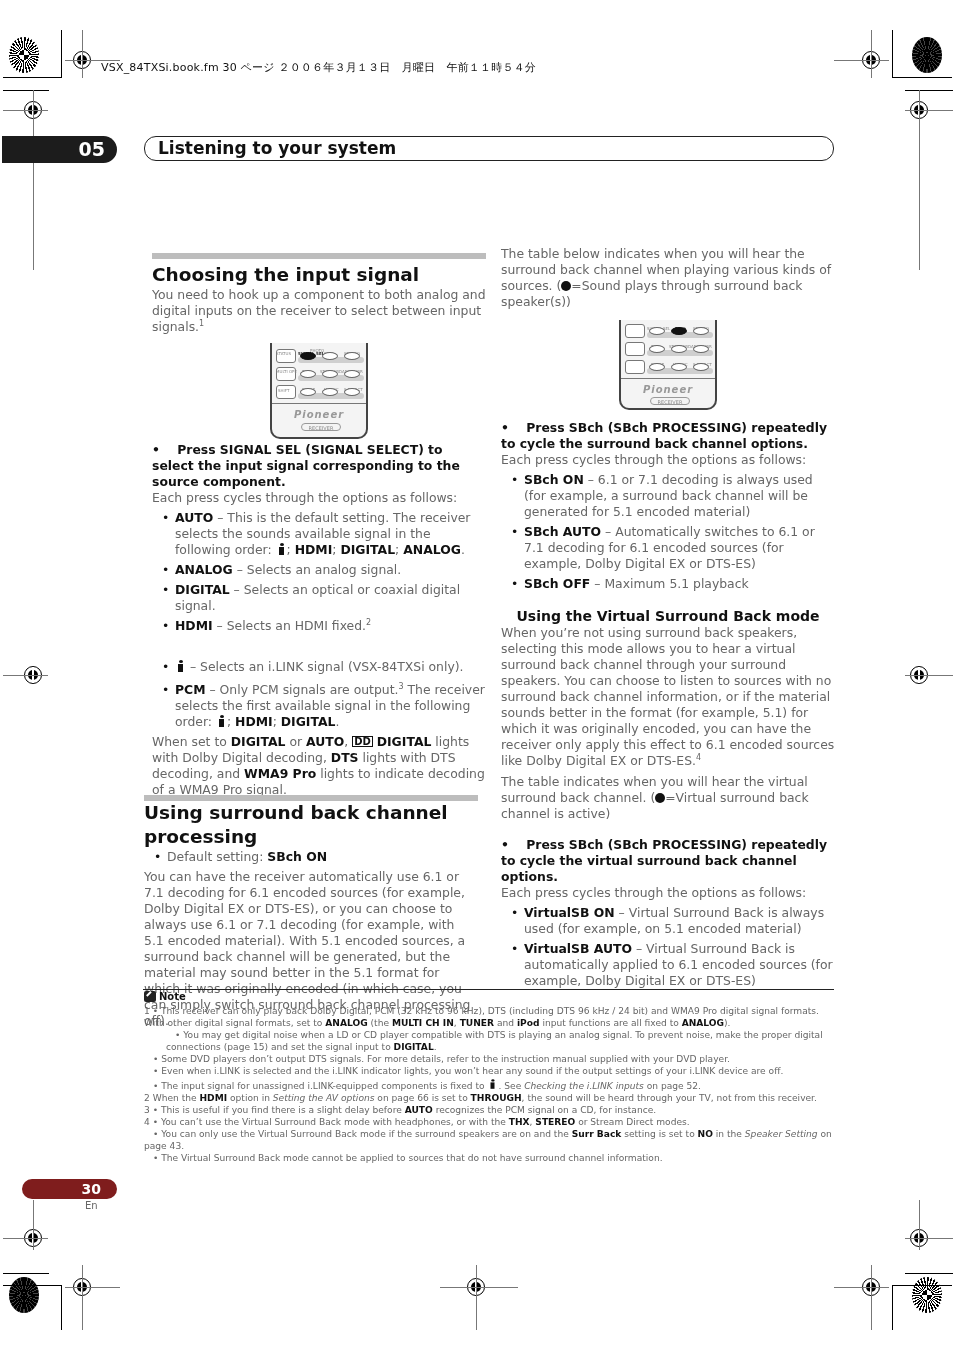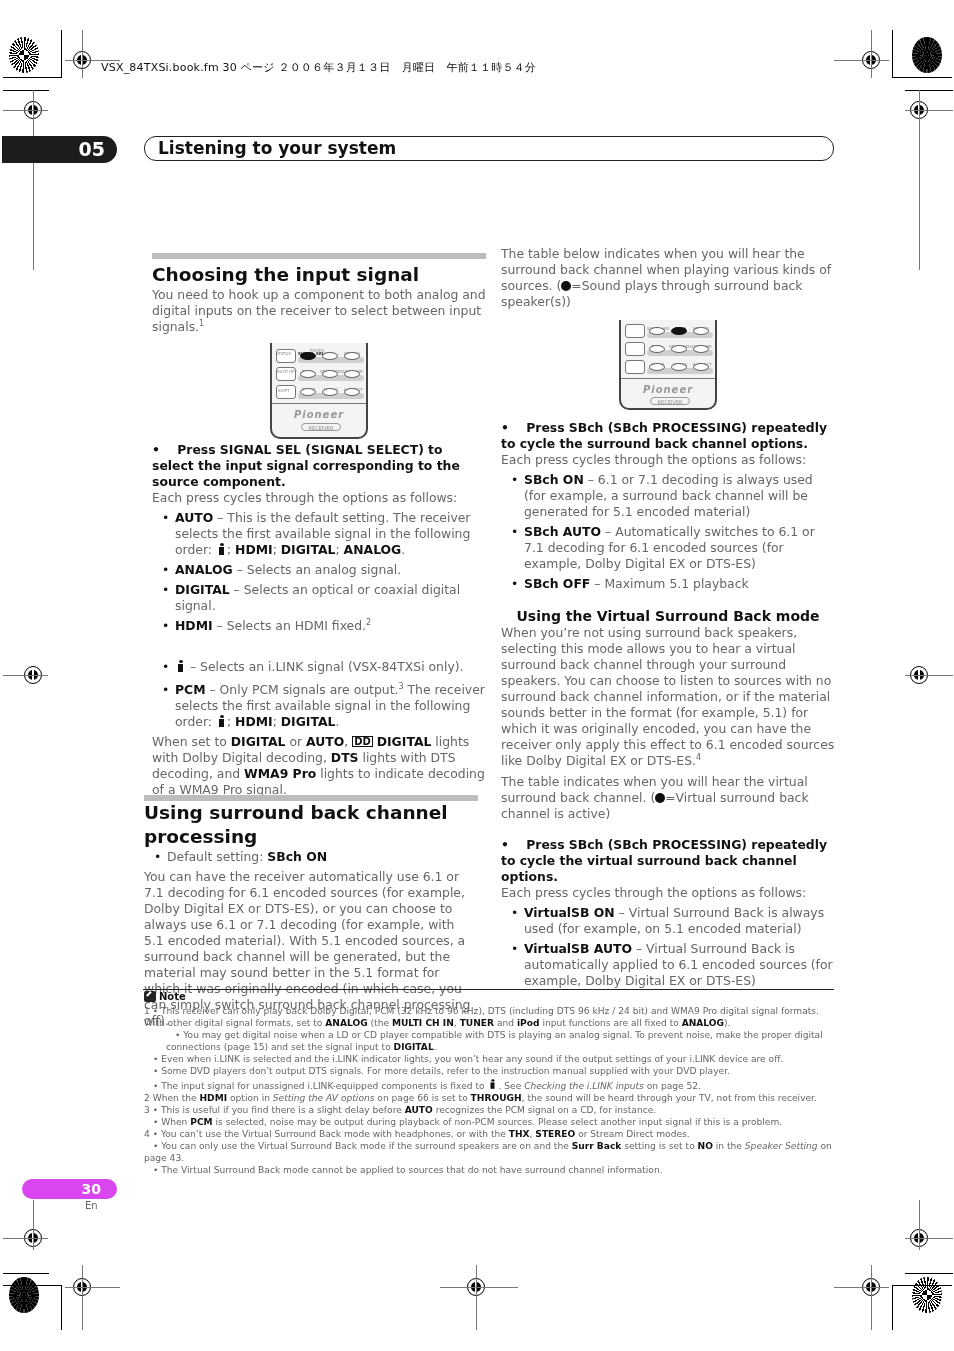--- a/index.html
+++ b/index.html
@@ -57,21 +57,21 @@
   
   .notes-rule { position:absolute; left:143px; top:989px; width:691px; height:1px; background:#222; }
   .note-head { position:absolute; left:144px; top:991px; font-size:10px; font-weight:bold; color:#111; }
   .note-icon { display:inline-block; width:12px; height:11px; background:#222; border-radius:2px; margin-right:3px; vertical-align:-2px; position:relative; }
   .note-icon::after { content:""; position:absolute; left:3px; top:2px; width:6px; height:6px; border-left:2px solid #fff; transform:rotate(45deg); }
   .notes { position:absolute; left:144px; top:1005px; width:692px; font-size:9.1px; line-height:12.1px; color:#666; }
   .notes p { margin:0; }
   .notes .ind { padding-left:9px; }
   .notes b { color:#111; }
 
-  .page-tab { position:absolute; left:22px; top:1179px; width:95px; height:20px; background:#d946ef; border-radius:10px;
+  .page-tab { position:absolute; left:22px; top:1179px; width:95px; height:20px; background:#7f1d1d; border-radius:10px;
               color:#fff; font-weight:bold; font-size:14px; text-align:right; padding-right:16px; box-sizing:border-box; line-height:20px; }
   .page-lang { position:absolute; left:85px; top:1200px; font-size:10px; color:#666; }
 </style>
 </head>
 <body>
 
 <div class="starburst" style="left:9px;top:37px;"></div>
 <div class="starburst dark" style="left:912px;top:37px;"></div>
 <div class="starburst dark" style="left:9px;top:1277px;"></div>
 <div class="starburst" style="left:912px;top:1277px;"></div>
@@ -164,21 +164,21 @@
       <div class="btn" style="left:72px;top:45px;"></div>
       <div class="divider" style="top:60px;"></div>
       <div class="brand" style="top:64px;">Pioneer</div>
       <div class="rcv" style="top:80px;">RECEIVER</div>
     </div>
   </div>
 
   <p class="instr" style="margin-top:2px;">•&nbsp;&nbsp;&nbsp;&nbsp;<span>Press SIGNAL SEL (SIGNAL SELECT) to select the input signal corresponding to the source component.</span></p>
   <p>Each press cycles through the options as follows:</p>
   <ul class="opts">
-    <li><span class="b">AUTO</span><span> – This is the default setting. The receiver selects the first available signal in the following order: </span><span class="ilink"></span>; <span class="b">HDMI</span>; <span class="b">DIGITAL</span>; <span class="b">ANALOG</span>.</li>
+    <li><span class="b">AUTO</span><span> – This is the default setting. The receiver selects the sounds available signal in the following order: </span><span class="ilink"></span>; <span class="b">HDMI</span>; <span class="b">DIGITAL</span>; <span class="b">ANALOG</span>.</li>
     <li><span class="b">ANALOG</span><span> – Selects an analog signal.</span></li>
     <li><span class="b">DIGITAL</span><span> – Selects an optical or coaxial digital signal.</span></li>
     <li><span class="b">HDMI</span><span> – Selects an HDMI fixed.</span><sup>2</sup></li>
     <li style="margin-top:25px;"><span class="ilink"></span><span> – Selects an i.LINK signal (VSX-84TXSi only).</span></li>
     <li style="margin-top:7px;"><span class="b">PCM</span><span> – Only PCM signals are output.</span><sup>3</sup><span> The receiver selects the first available signal in the following order: </span><span class="ilink"></span>; <span class="b">HDMI</span>; <span class="b">DIGITAL</span>.</li>
   </ul>
   <p style="margin-top:4px;"><span>When set to </span><span class="b">DIGITAL</span><span> or </span><span class="b">AUTO</span><span>, </span><span class="dd">DD</span> <span class="b">DIGITAL</span><span> lights with Dolby Digital decoding, </span><span class="b">DTS</span><span> lights with DTS decoding, and </span><span class="b">WMA9 Pro</span><span> lights to indicate decoding of a WMA9 Pro signal.</span></p>
 </div>
 
 <div class="col" style="left:144px;top:795px;width:334px;">
@@ -239,25 +239,24 @@
     <li><span class="b">VirtualSB ON</span><span> – Virtual Surround Back is always used (for example, on 5.1 encoded material)</span></li>
     <li><span class="b">VirtualSB AUTO</span><span> – Virtual Surround Back is automatically applied to 6.1 encoded sources (for example, Dolby Digital EX or DTS-ES)</span></li>
   </ul>
 </div>
 
 <div class="notes-rule"></div>
 <div class="note-head"><span class="note-icon"></span><span>Note</span></div>
 <div class="notes">
   <p><span>1 • This receiver can only play back Dolby Digital, PCM (32 kHz to 96 kHz), DTS (including DTS 96 kHz / 24 bit) and WMA9 Pro digital signal formats. With other digital signal formats, set to </span><b>ANALOG</b><span> (the </span><b>MULTI CH IN</b><span>, </span><b>TUNER</b><span> and </span><b>iPod</b><span> input functions are all fixed to </span><b>ANALOG</b><span>).</span></p>
   <p class="ind" style="padding-left:0;text-indent:9px;margin-left:22px;"><span>• You may get digital noise when a LD or CD player compatible with DTS is playing an analog signal. To prevent noise, make the proper digital connections (page 15) and set the signal input to </span><b>DIGITAL</b><span>.</span></p>
+  <p class="ind">• Some DVD players don’t output DTS signals. For more details, refer to the instruction manual supplied with your DVD player.</p>
   <p class="ind">• Even when i.LINK is selected and the i.LINK indicator lights, you won’t hear any sound if the output settings of your i.LINK device are off.</p>
-  <p class="ind">• Some DVD players don’t output DTS signals. For more details, refer to the instruction manual supplied with your DVD player.</p>
   <p class="ind"><span>• The input signal for unassigned i.LINK-equipped components is fixed to </span><span class="ilink" style="transform:scale(0.8);"></span><span>. See </span><i>Checking the i.LINK inputs</i><span> on page 52.</span></p>
   <p><span>2 When the </span><b>HDMI</b><span> option in </span><i>Setting the AV options</i><span> on page 66 is set to </span><b>THROUGH</b><span>, the sound will be heard through your TV, not from this receiver.</span></p>
   <p><span>3 • This is useful if you find there is a slight delay before </span><b>AUTO</b><span> recognizes the PCM signal on a CD, for instance.</span></p>
-  <p class="ind"><span>• When </span><b>PCM</b><span> is selected, noise may be output during playback of non-PCM sources. Please select another input signal if this is a problem.</span></p>
   <p><span>4 • You can’t use the Virtual Surround Back mode with headphones, or with the </span><b>THX</b><span>, </span><b>STEREO</b><span> or Stream Direct modes.</span></p>
   <p style="text-indent:9px;"><span>• You can only use the Virtual Surround Back mode if the surround speakers are on and the </span><b>Surr Back</b><span> setting is set to </span><b>NO</b><span> in the </span><i>Speaker Setting</i><span> on page 43.</span></p>
   <p class="ind">• The Virtual Surround Back mode cannot be applied to sources that do not have surround channel information.</p>
 </div>
 
 <div class="page-tab">30</div>
 <div class="page-lang">En</div>
 
 </body></html>

